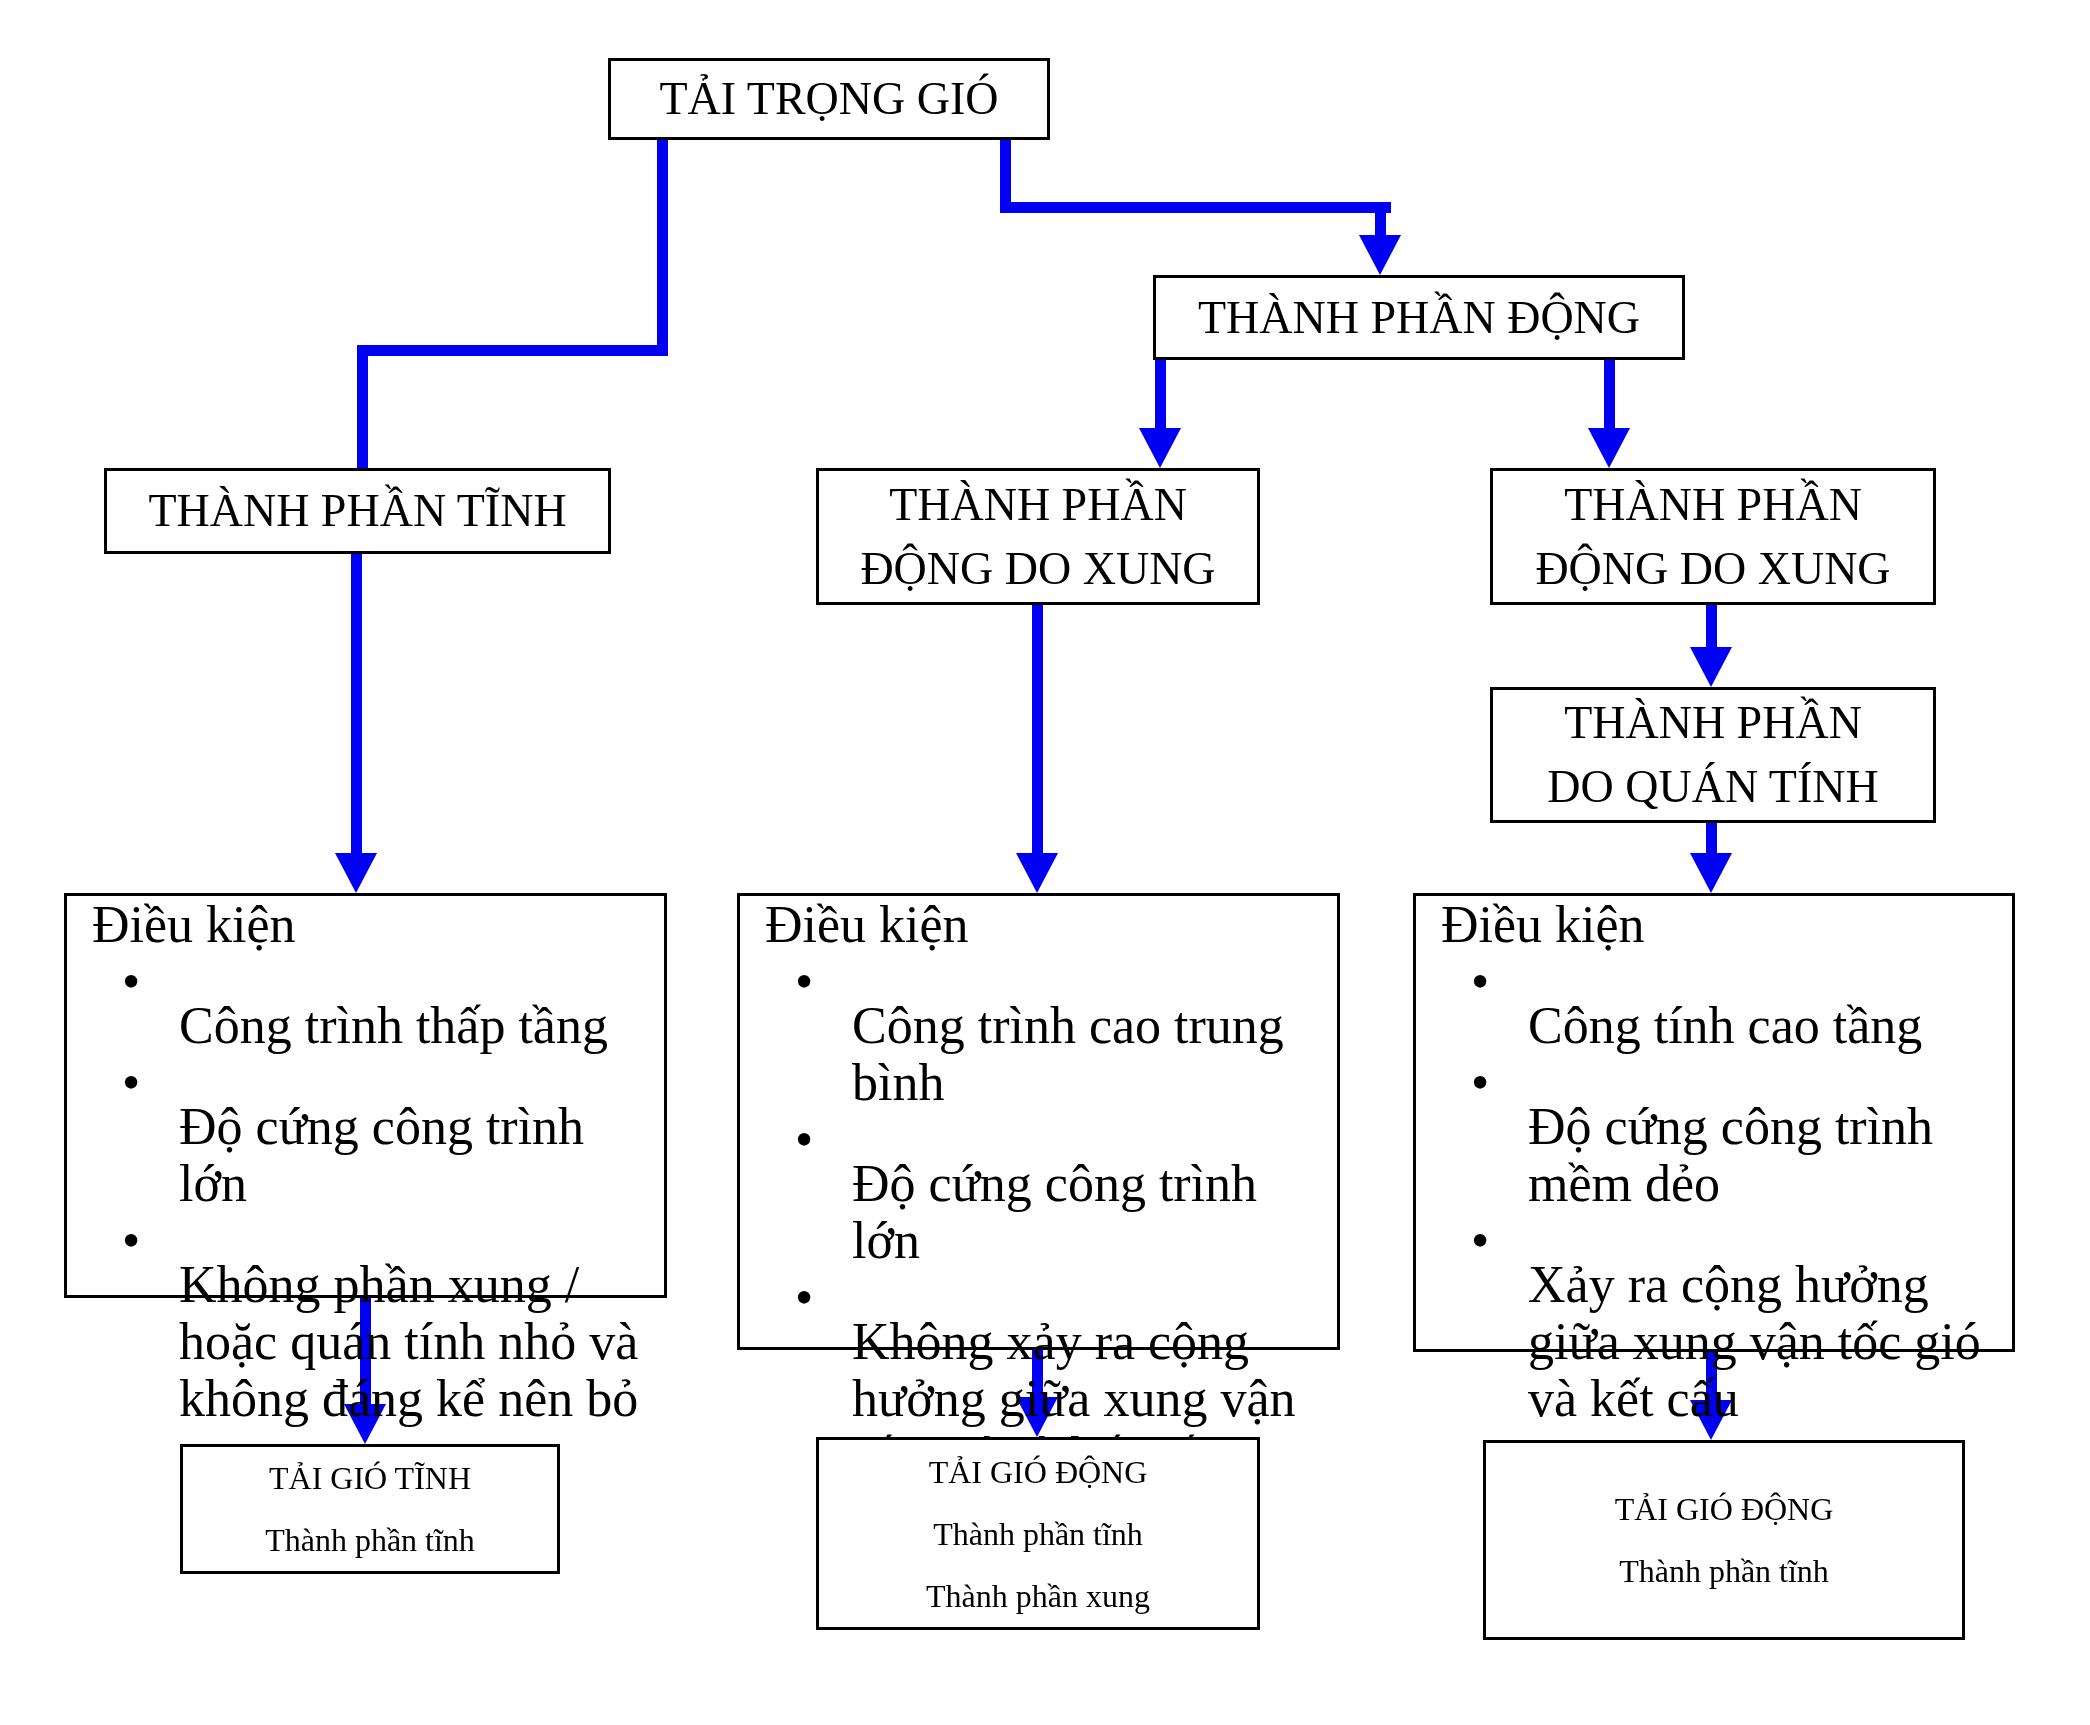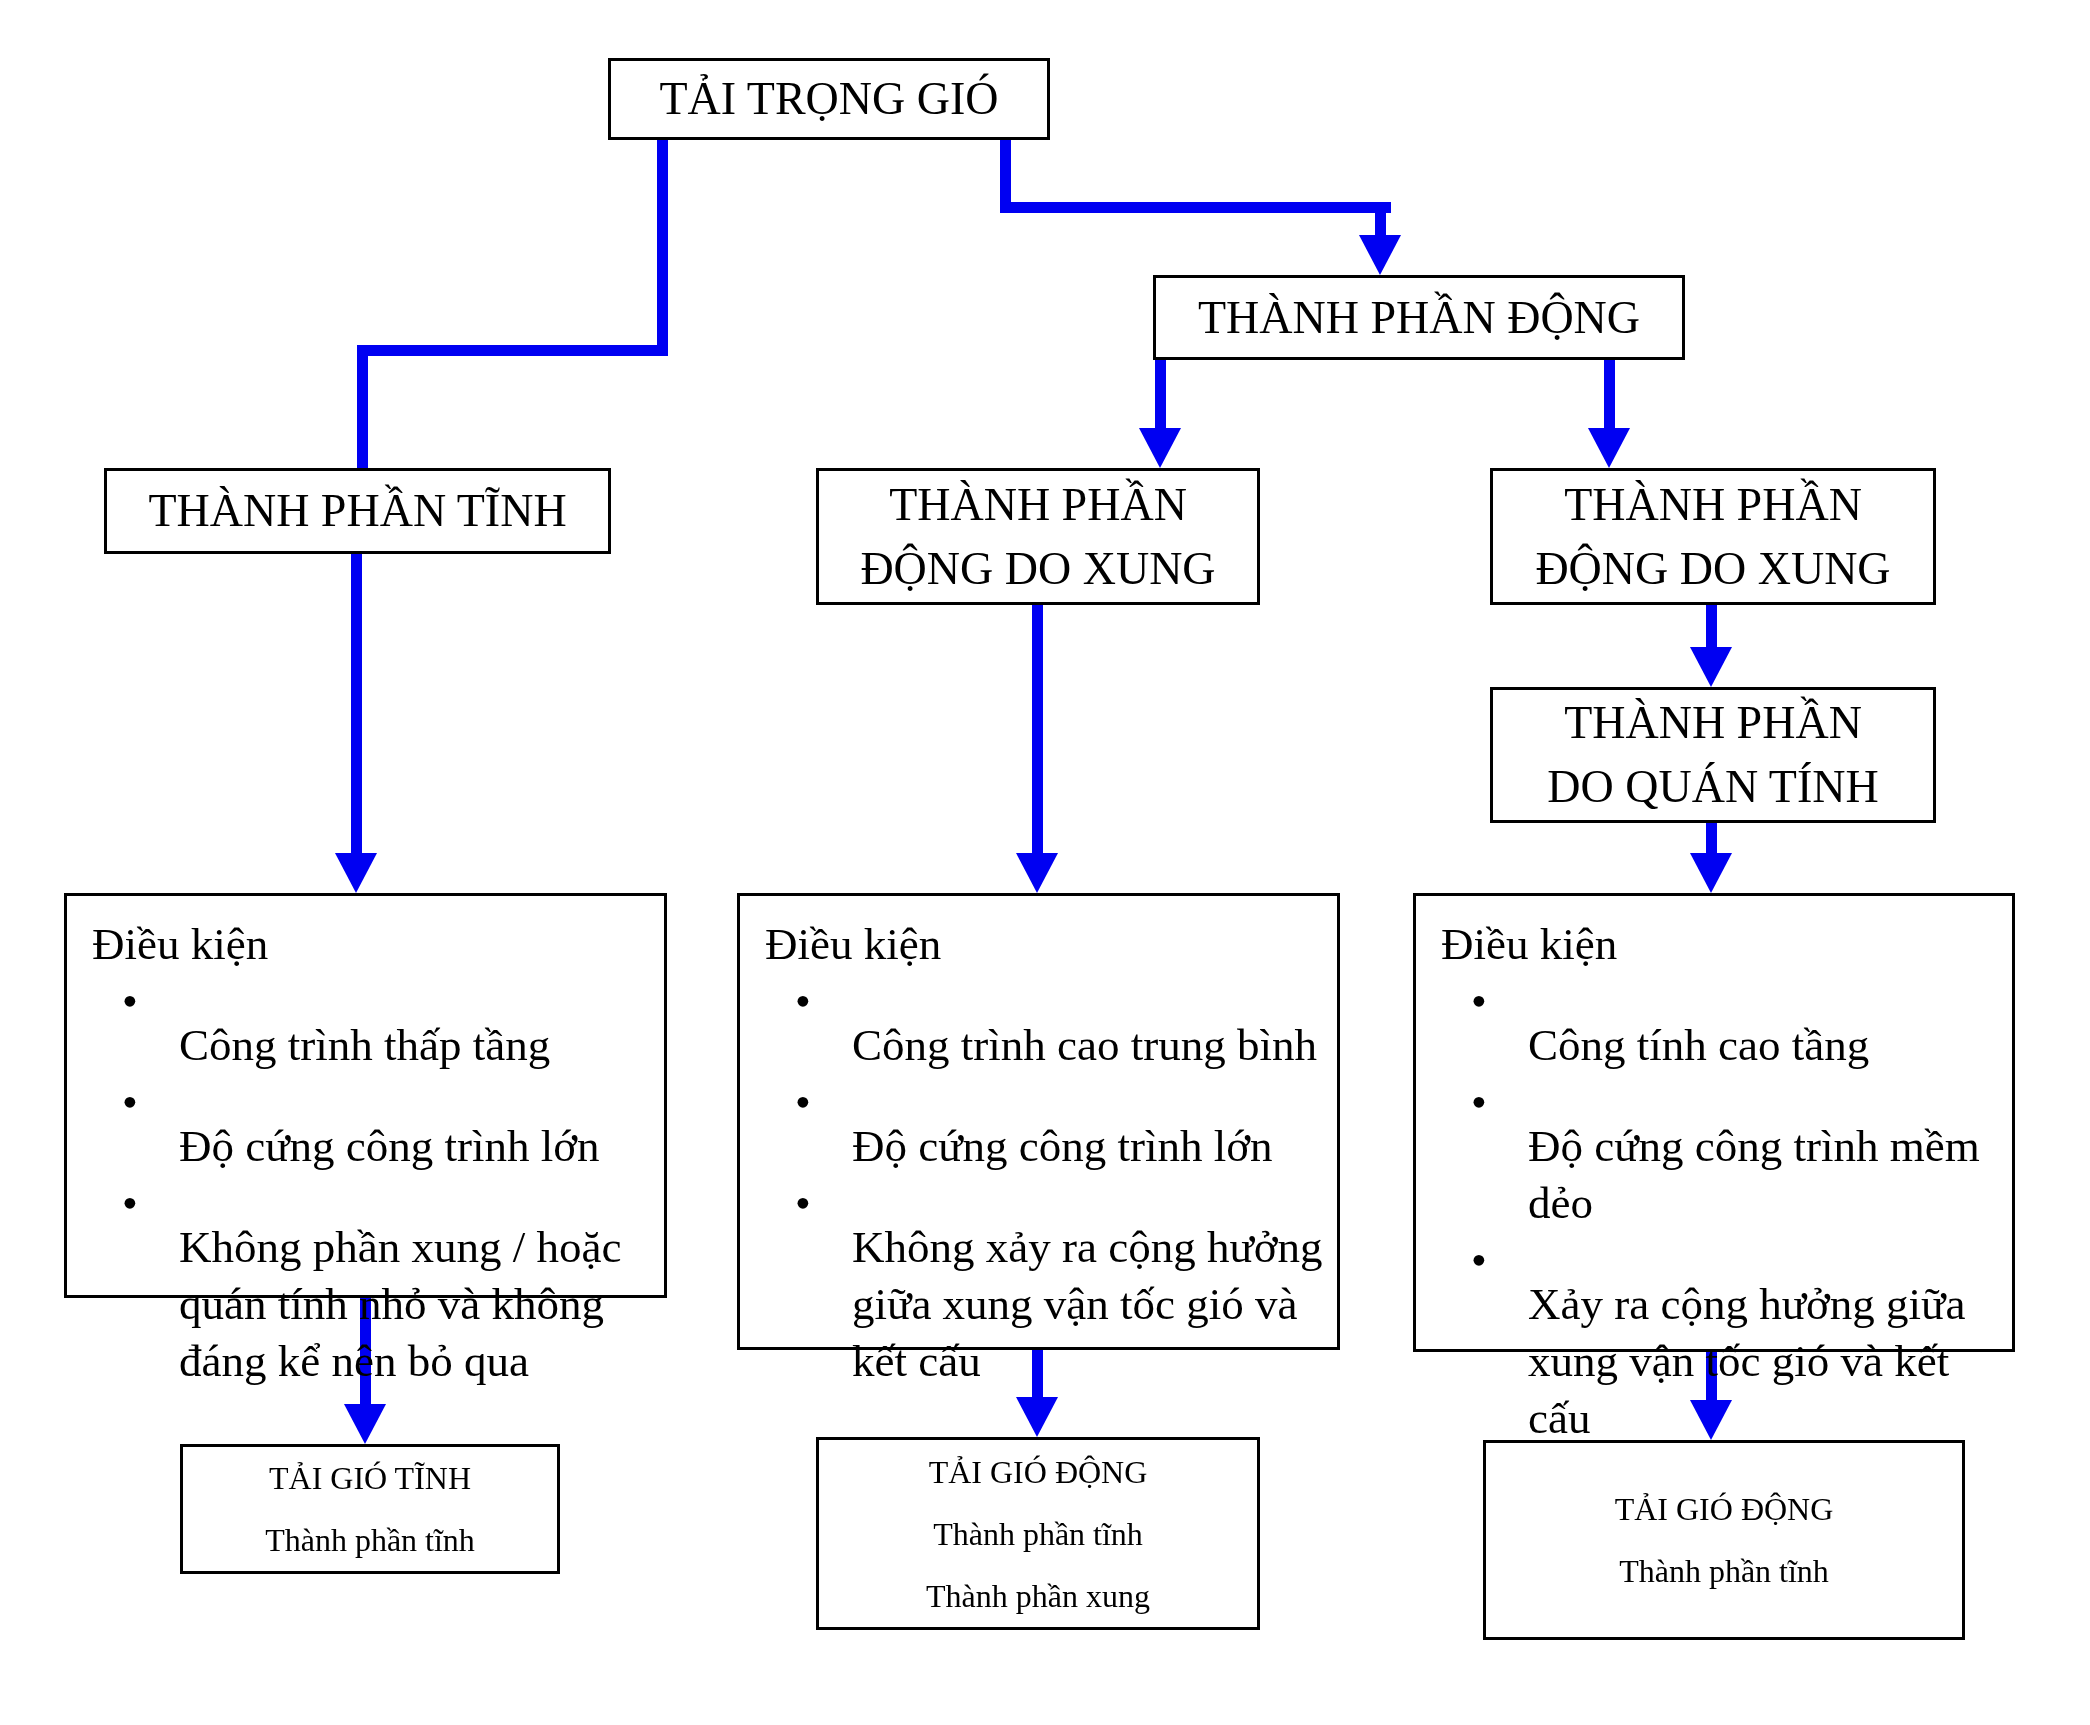--- a/index.html
+++ b/index.html
@@ -20,21 +20,21 @@
     align-items:center; justify-content:center;
     text-align:center; font-size:46px; line-height:64px;
     white-space:nowrap;
   }
   .result {
     display:flex; flex-direction:column;
     align-items:center; justify-content:center;
     text-align:center; font-size:32px; line-height:62px;
     white-space:nowrap;
   }
-  .cond { font-size:45px; line-height:57px; padding:20px 8px 0 0; }
+  .cond { font-size:52px; line-height:57px; padding:0 8px 0 0; }
   .cond-title { padding-left:25px; }
   .bullet-row { display:flex; align-items:flex-start; }
   .bullet-dot { width:112px; padding-left:55px; flex:none; }
   .bullet-text { flex:1; padding-right:4px;margin-top:44px; }
   .vline { position:absolute; width:11px; background:var(--blue); }
   .hline { position:absolute; height:11px; background:var(--blue); }
   .arrowhead {
     position:absolute; width:0; height:0;
     border-left:21px solid transparent;
     border-right:21px solid transparent;

